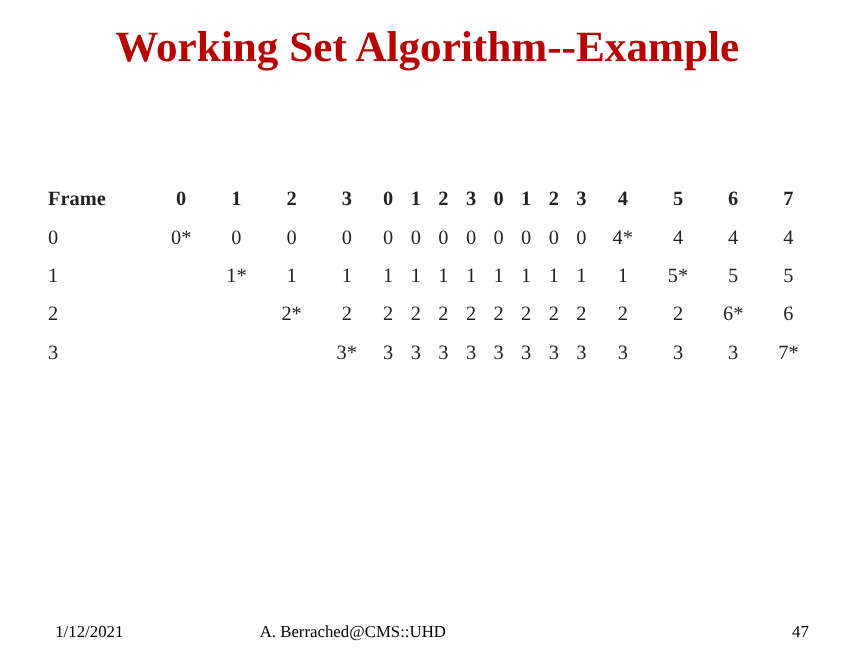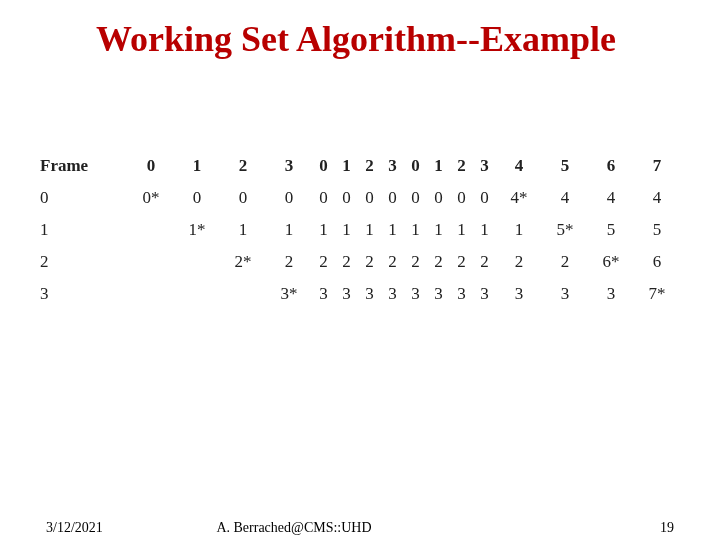--- a/index.html
+++ b/index.html
@@ -186,18 +186,18 @@
           <td>3</td>
           <td>3</td>
           <td>3</td>
           <td>7*</td>
         </tr>
       </tbody>
     </table>
   </div>
 
   <div class="footer">
-    <span class="date">3/12/2021</span>
+    <span class="date">1/12/2021</span>
     <span class="author">A. Berrached@CMS::UHD</span>
-    <span class="page">19</span>
+    <span class="page">47</span>
   </div>
 
 </div>
 
 </body></html>

